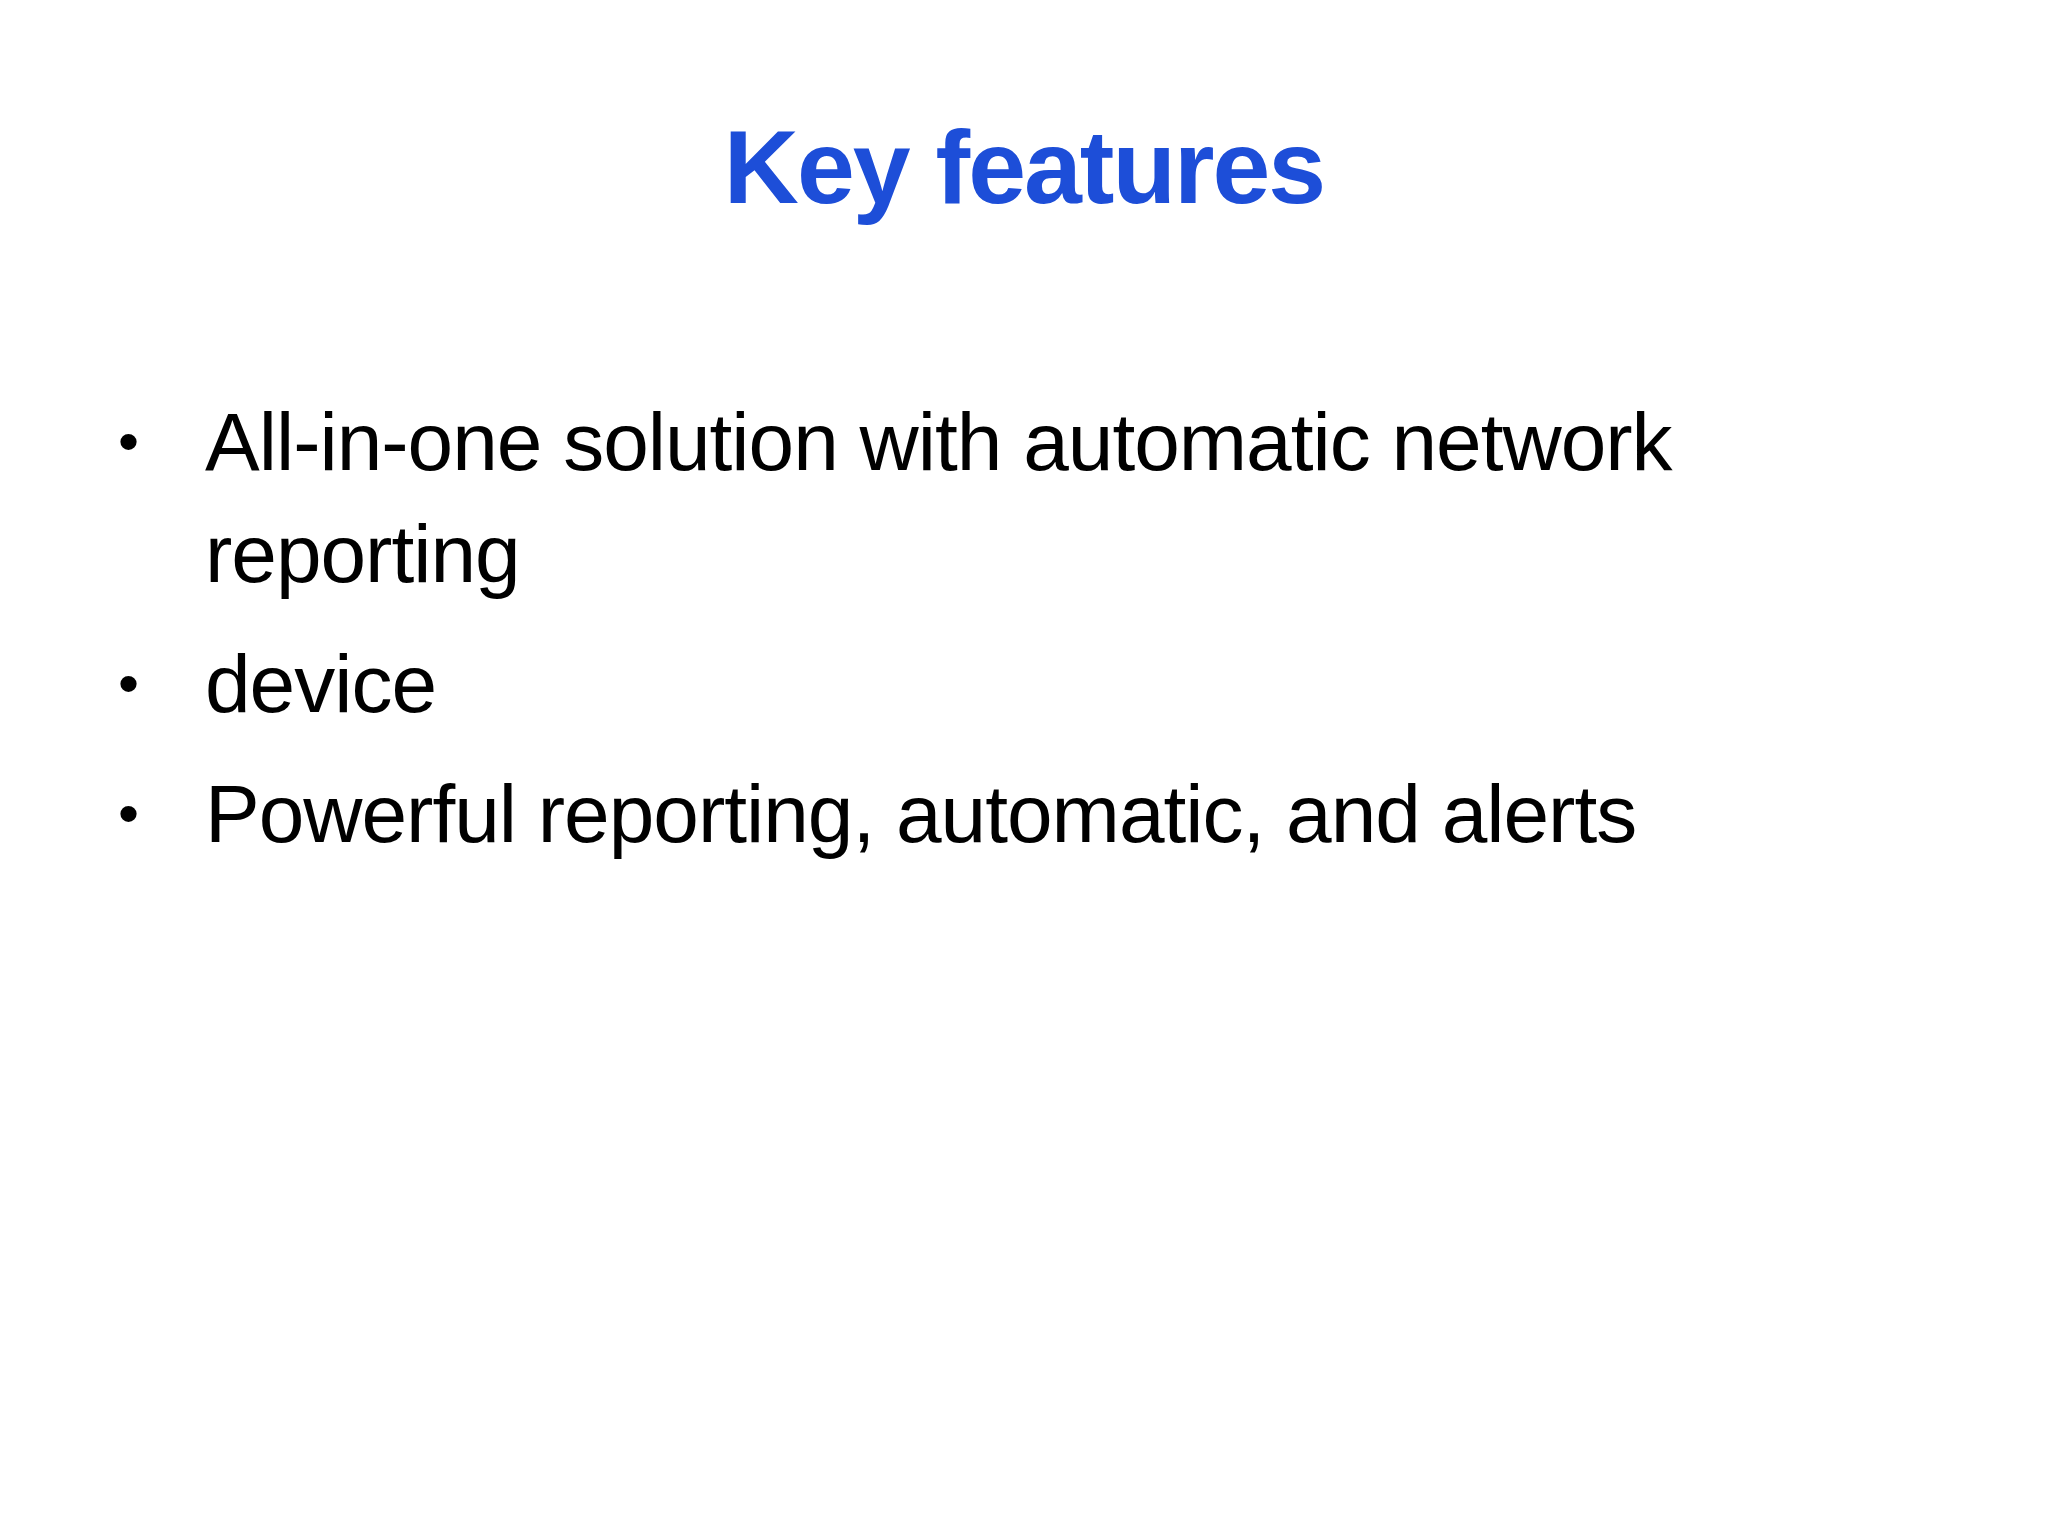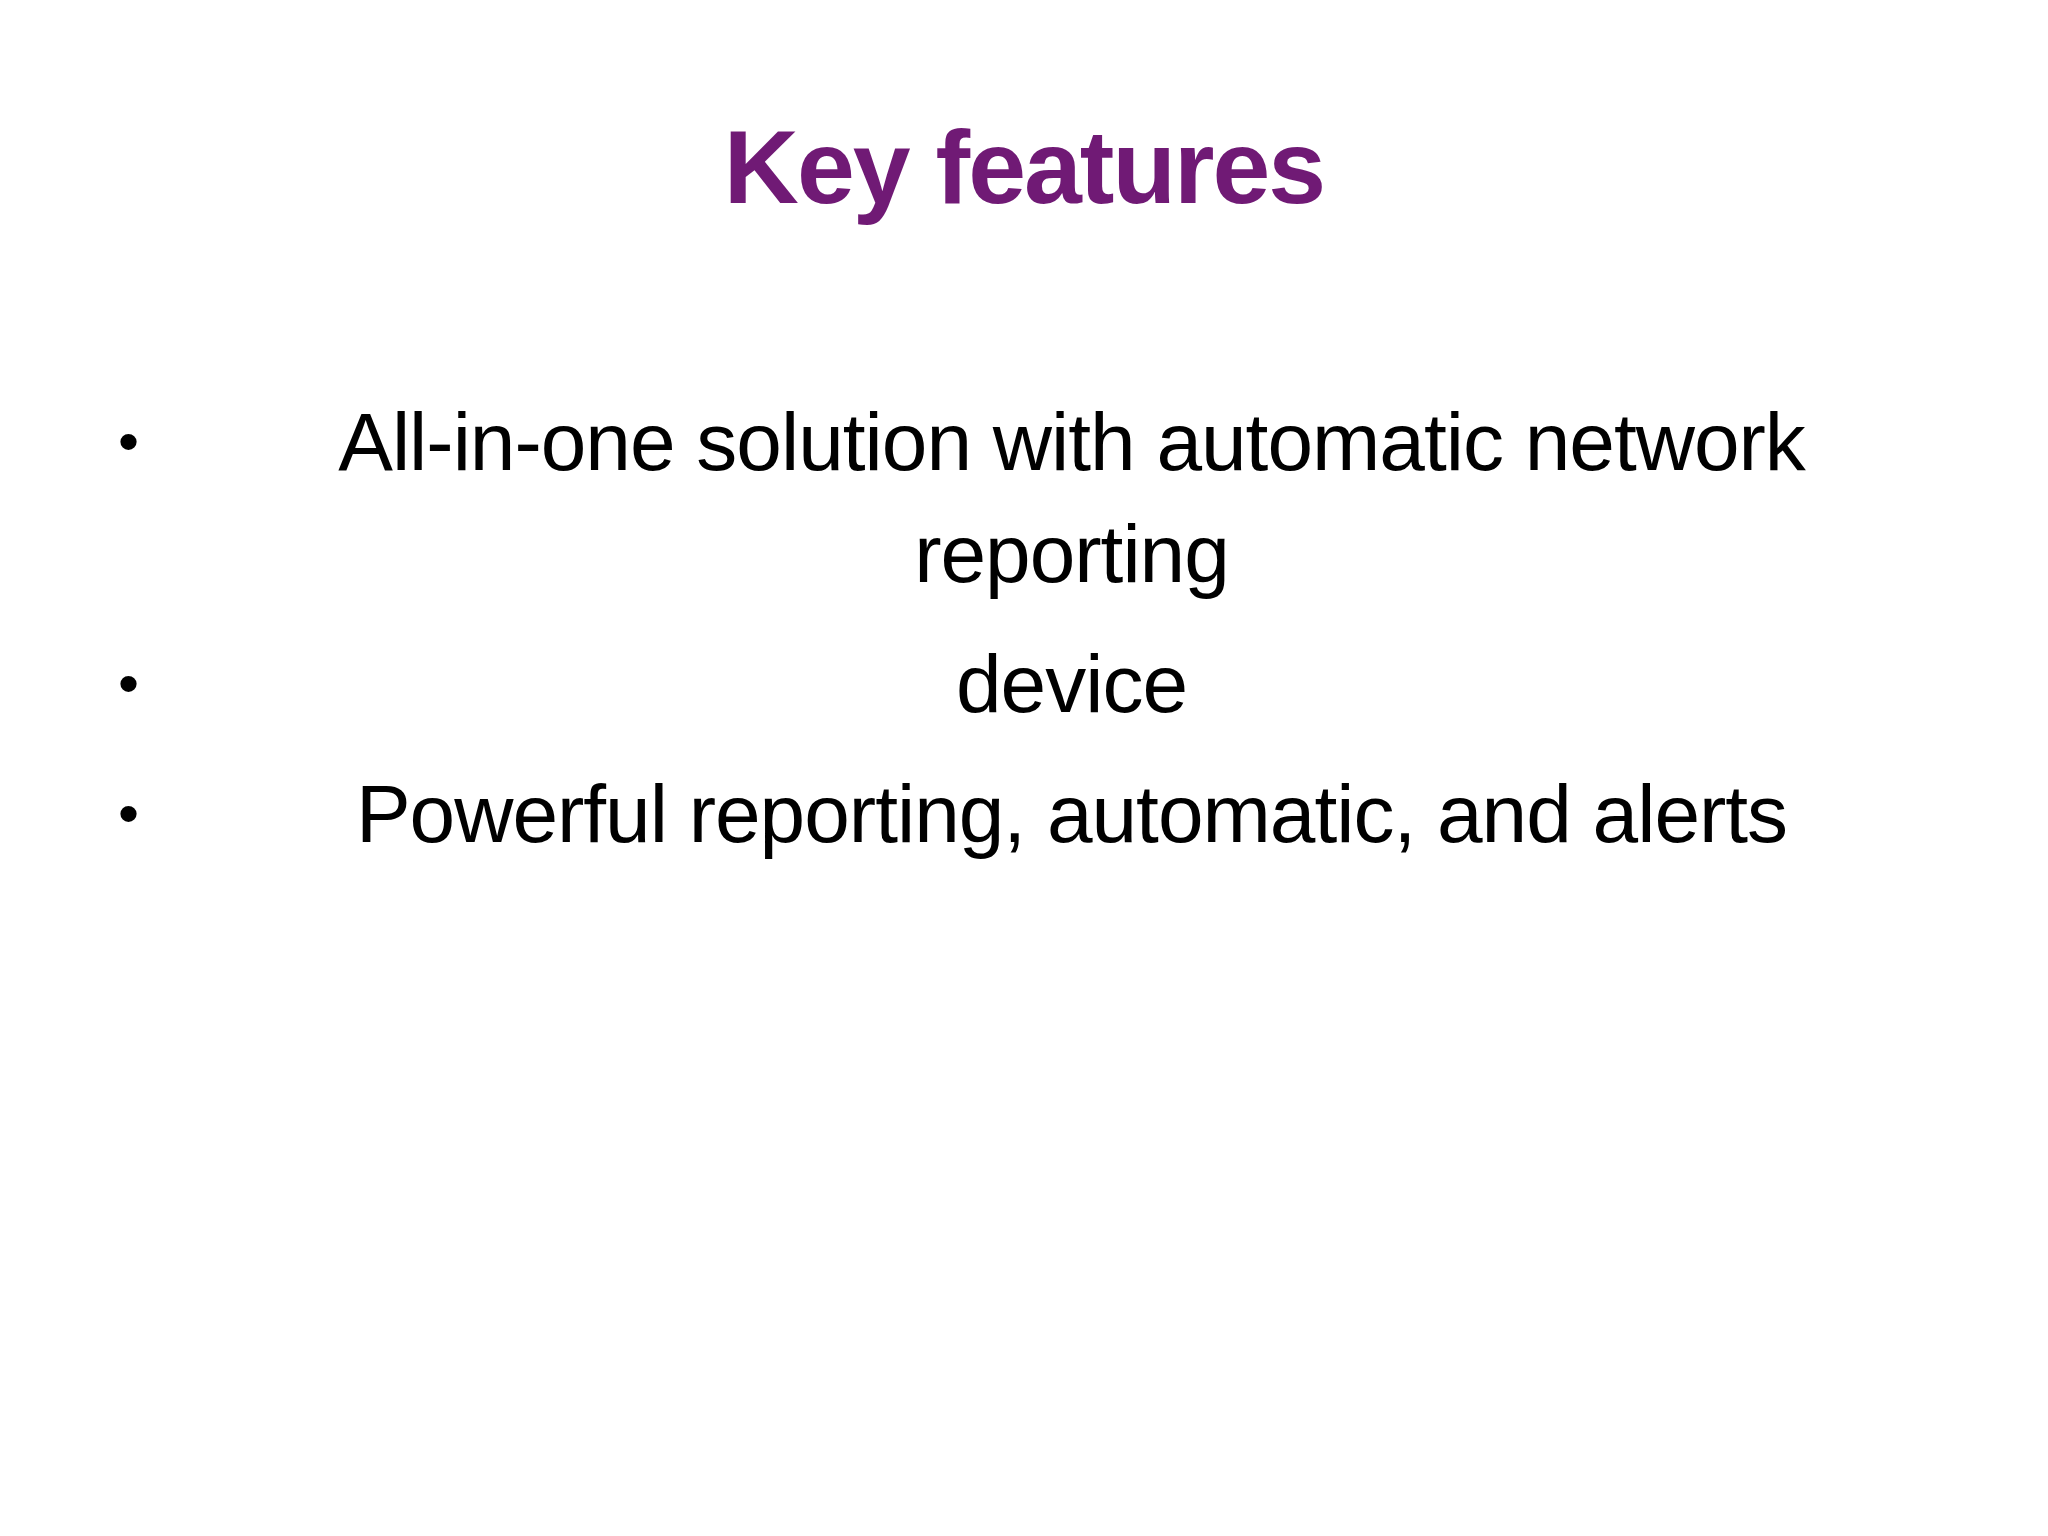--- a/index.html
+++ b/index.html
@@ -17,21 +17,21 @@
     overflow: hidden;
   }
   .slide-title {
     margin: 0;
     padding-top: 108px;
     font-size: 104px;
     line-height: 1.15;
     font-weight: bold;
     text-align: center;
     letter-spacing: -2px;
-    color: #701a75;
+    color: #1d4ed8;
   }
   .bullet-list {
     margin-top: 158px;
     padding-left: 118px;
     padding-right: 110px;
   }
   .bullet-item {
     display: flex;
     align-items: flex-start;
     margin-bottom: 18px;
@@ -40,21 +40,20 @@
     letter-spacing: -1px;
     color: #000000;
   }
   .bullet-marker {
     flex: 0 0 87px;
     font-size: 60px;
     line-height: 112px;
   }
   .bullet-text {
     flex: 1 1 auto;
-    text-align: center;
   }
   .bullet-line {
     display: block;
     white-space: nowrap;
   }
   .bullet-line:empty {
     display: none;
   }
 </style>
 </head>

